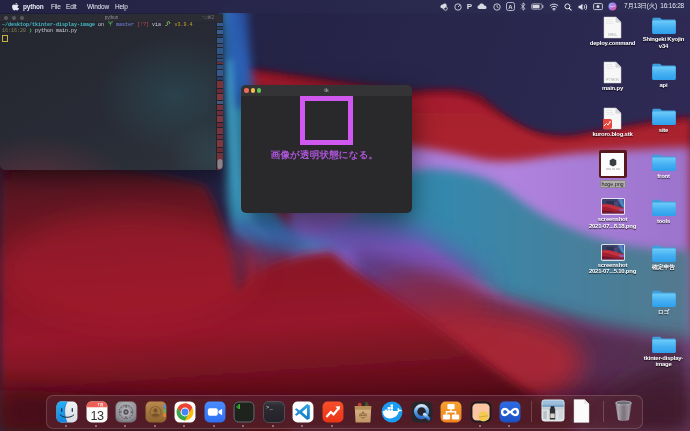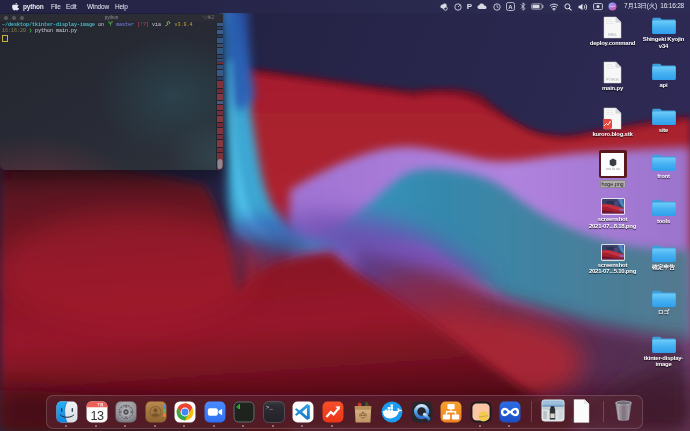--- a/index.html
+++ b/index.html
@@ -392,20 +392,30 @@
 <rect x="1" y="105" width="6" height="6" fill="#a23c44"></rect>
 <rect x="1" y="112" width="6" height="4" fill="#963440"></rect>
 <rect x="1" y="117" width="6" height="7" fill="#aa4046"></rect>
 <rect x="1" y="125" width="6" height="4" fill="#903238"></rect>
 <rect x="1" y="130" width="6" height="17" fill="#9c3840"></rect>
 <rect x="0" y="0" width="7" height="147" fill="rgba(36,38,48,0.28)"></rect>
           <rect x="1.5" y="136" width="5" height="10" rx="2.5" fill="#8a8a90"></rect>
 </svg></div>
 </div>
 
+<div id="tkwin">
+  <div id="tkbar">
+    <div class="b" style="background:#ec6a5e"></div>
+    <div class="b" style="background:#f5bf4f"></div>
+    <div class="b" style="background:#61c554"></div>
+    <div class="ttl">tk</div>
+  </div>
+  <div id="tksquare"></div>
+  <div id="tktext">画像が透明状態になる。</div>
+</div>
 
 <div id="dock">
       <div class="dk" style="left:9.0px;top:5px;width:22px;height:22px;"><svg width="22" height="22" viewBox="0 0 20 20">
 <defs>
             <linearGradient id="fnd" x1="0" y1="0" x2="0" y2="1">
               <stop offset="0" stop-color="#27b0f5"></stop>
               <stop offset="1" stop-color="#1285e0"></stop>
             </linearGradient>
 <linearGradient id="fnd2" x1="0" y1="0" x2="0" y2="1">
               <stop offset="0" stop-color="#f0f2f5"></stop>

